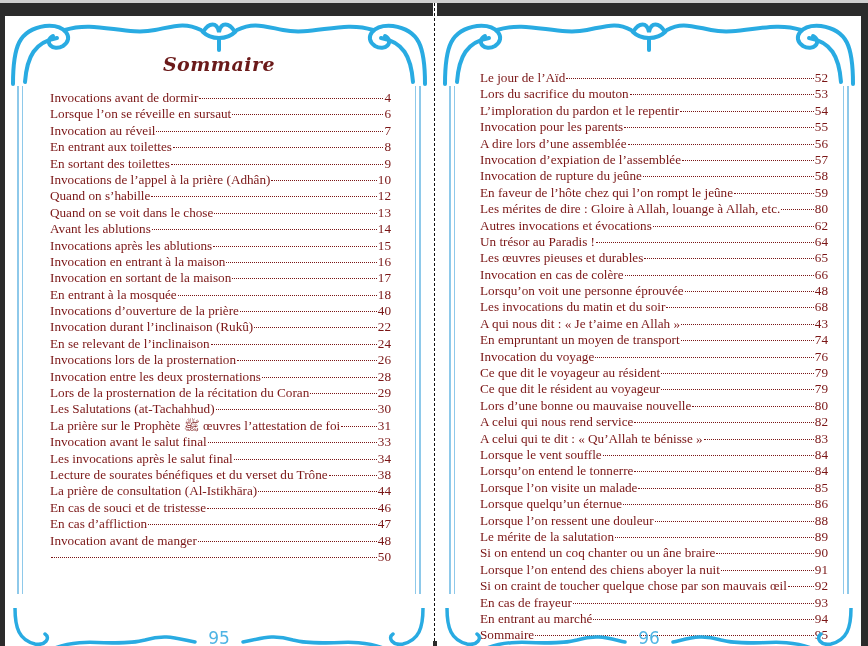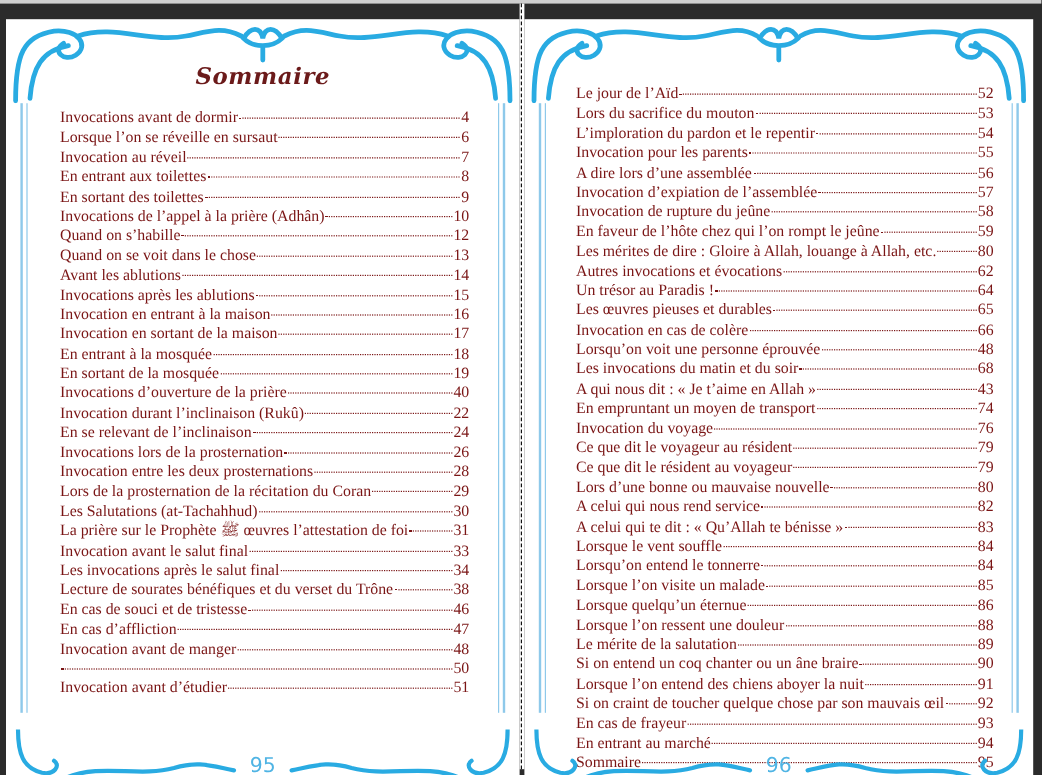--- a/index.html
+++ b/index.html
@@ -136,25 +136,20 @@
         <span class="toc-label">Invocation en sortant de la maison</span>
         <span class="toc-dots"></span>
         <span class="toc-page">17</span>
       </li>
       <li class="toc-row">
         <span class="toc-label">En entrant à la mosquée</span>
         <span class="toc-dots"></span>
         <span class="toc-page">18</span>
       </li>
       <li class="toc-row">
-        <span class="toc-label">En sortant de la  mosquée</span>
-        <span class="toc-dots"></span>
-        <span class="toc-page">19</span>
-      </li>
-      <li class="toc-row">
         <span class="toc-label">Invocations d’ouverture de la prière</span>
         <span class="toc-dots"></span>
         <span class="toc-page">40</span>
       </li>
       <li class="toc-row">
         <span class="toc-label">Invocation durant l’inclinaison (Rukû)</span>
         <span class="toc-dots"></span>
         <span class="toc-page">22</span>
       </li>
       <li class="toc-row">
@@ -196,42 +191,42 @@
         <span class="toc-label">Les invocations après le salut final</span>
         <span class="toc-dots"></span>
         <span class="toc-page">34</span>
       </li>
       <li class="toc-row">
         <span class="toc-label">Lecture de sourates bénéfiques et du verset du Trône </span>
         <span class="toc-dots"></span>
         <span class="toc-page">38</span>
       </li>
       <li class="toc-row">
+        <span class="toc-label">La prière de consultation (Al-Istikhāra)</span>
+        <span class="toc-dots"></span>
+        <span class="toc-page">44</span>
+      </li>
+      <li class="toc-row">
         <span class="toc-label">En cas de souci et de tristesse</span>
         <span class="toc-dots"></span>
         <span class="toc-page">46</span>
       </li>
       <li class="toc-row">
         <span class="toc-label">En cas d’affliction</span>
         <span class="toc-dots"></span>
         <span class="toc-page">47</span>
       </li>
       <li class="toc-row">
         <span class="toc-label">Invocation avant de manger</span>
         <span class="toc-dots"></span>
         <span class="toc-page">48</span>
       </li>
       <li class="toc-row">
         <span class="toc-dots"></span>
         <span class="toc-page">50</span>
-      </li>
-      <li class="toc-row">
-        <span class="toc-label">Invocation avant d’étudier</span>
-        <span class="toc-dots"></span>
-        <span class="toc-page">51</span>
       </li>
     </ul>
 
   <svg class="ornament bottom" viewBox="0 0 428 46" preserveAspectRatio="none">
     <g fill="none" stroke="#29abe2" stroke-width="3.5" stroke-linecap="round">
       <path d="M10 0 C10 20 14 32 30 36 C40 38 46 30 40 26"></path>
       <path d="M50 40 C80 28 110 40 140 32 C160 26 170 30 190 34"></path>
       <path d="M418 0 C418 20 414 32 398 36 C388 38 382 30 388 26"></path>
       <path d="M378 40 C348 28 318 40 288 32 C268 26 258 30 238 34"></path>
     </g>

